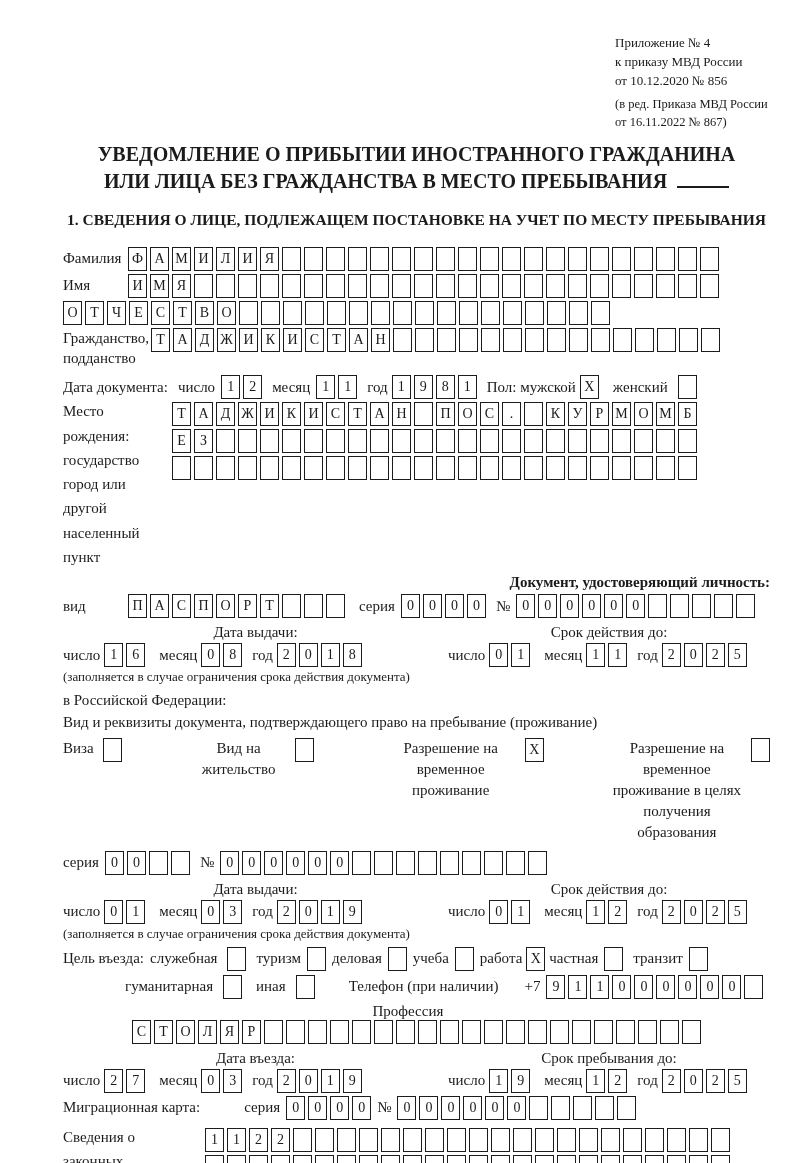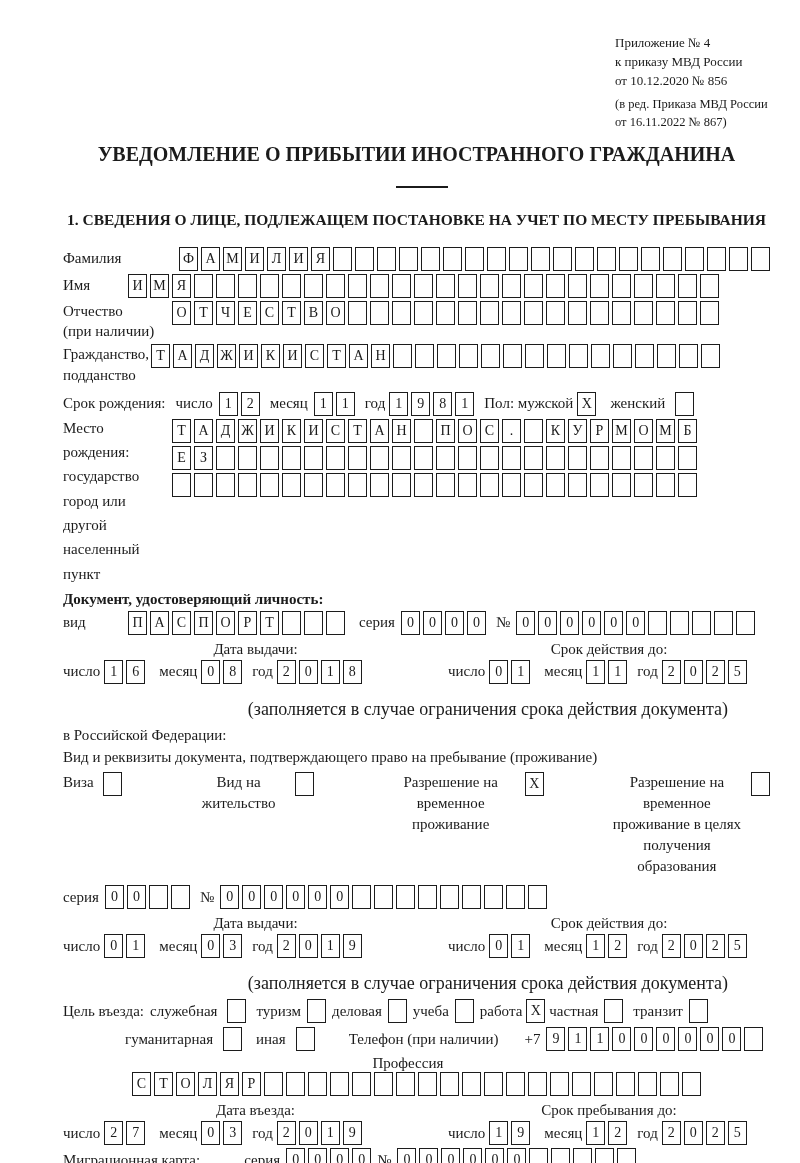--- a/index.html
+++ b/index.html
@@ -28,27 +28,27 @@
   .lbl2{line-height:1.35;}
   .bxs{display:inline-flex;gap:3px;flex:0 0 auto;}
   .bx{
     flex:0 0 auto;box-sizing:border-box;
     width:19px;height:24px;border:1.6px solid #1c1c1c;
     display:flex;align-items:center;justify-content:center;
     font-size:14px;line-height:1;background:#fff;
   }
   .w65{width:65px;} .w109{width:109px;} .w88{width:88px;}
   .ml6{margin-left:6px;} .ml10{margin-left:10px;} .ml14{margin-left:14px;} .ml4{margin-left:4px;}
-  .center-b{font-weight:bold;text-align:left;margin-top:5px;}
+  .center-b{font-weight:bold;text-align:right;margin-top:5px;}
   .cols{display:flex;margin-top:2px;}
   .col-l{flex:0 0 385px;}
   .col-r{flex:1 1 auto;}
   .dg-title{text-align:center;margin-top:4px;}
   .dg{display:flex;align-items:center;gap:4px;margin-top:2px;}
-  .note-r{text-align:right;padding-right:42px;font-size:18px;margin-top:15px;}
+  .note-r{text-align:left;padding-right:42px;font-size:13px;margin-top:2px;}
   .para{margin-top:5px;line-height:1.45;}
   .permit-row{display:flex;align-items:flex-start;margin-top:4px;gap:48px;}
   .pt{display:flex;align-items:flex-start;gap:9px;}
   .pt-lbl{text-align:center;line-height:1.4;}
   .grid-block{display:flex;align-items:flex-start;}
   .grid-lines{line-height:1.62;}
   .grid-rows .bxs{display:flex;margin-top:3px;}
   .nw{white-space:nowrap;}
 </style>
 </head>
@@ -60,26 +60,26 @@
     <div>Приложение № 4</div>
     <div>к приказу МВД России</div>
     <div>от 10.12.2020 № 856</div>
     <div class="annex-note gap">(в ред. Приказа МВД России</div>
     <div class="annex-note">от 16.11.2022 № 867)</div>
   </div>
 
 
   <div class="title">
     <div>УВЕДОМЛЕНИЕ О ПРИБЫТИИ ИНОСТРАННОГО ГРАЖДАНИНА</div>
-    <div><span class="blank"></span></div>
+    <div><span>ИЛИ ЛИЦА БЕЗ ГРАЖДАНСТВА В МЕСТО ПРЕБЫВАНИЯ</span><span class="blank"></span></div>
   </div>
 
   <div class="sect">1. СВЕДЕНИЯ О ЛИЦЕ, ПОДЛЕЖАЩЕМ ПОСТАНОВКЕ НА УЧЕТ ПО МЕСТУ ПРЕБЫВАНИЯ</div>
 
-  <div class="row" style="margin-top:18px;justify-content:space-between;">
+  <div class="row" style="margin-top:18px;">
     <span class="lbl w65">Фамилия</span>
     <span class="bxs">
         <span class="bx">Ф</span>
         <span class="bx">А</span>
         <span class="bx">М</span>
         <span class="bx">И</span>
         <span class="bx">Л</span>
         <span class="bx">И</span>
         <span class="bx">Я</span>
         <span class="bx"></span>
@@ -132,21 +132,20 @@
         <span class="bx"></span>
         <span class="bx"></span>
         <span class="bx"></span>
         <span class="bx"></span>
         <span class="bx"></span>
         <span class="bx"></span>
       </span>
   </div>
 
   <div class="row start">
-    <span class="lbl w109 lbl2"><span>Отчество</span><br><span>(при наличии)</span></span>
     <span class="bxs">
         <span class="bx">О</span>
         <span class="bx">Т</span>
         <span class="bx">Ч</span>
         <span class="bx">Е</span>
         <span class="bx">С</span>
         <span class="bx">Т</span>
         <span class="bx">В</span>
         <span class="bx">О</span>
         <span class="bx"></span>
@@ -195,21 +194,21 @@
         <span class="bx"></span>
         <span class="bx"></span>
         <span class="bx"></span>
         <span class="bx"></span>
         <span class="bx"></span>
         <span class="bx"></span>
       </span>
   </div>
 
   <div class="row" style="margin-top:7px;">
-    <span class="lbl">Срок рождения:</span>
+    <span class="lbl">Дата документа:</span>
     <span class="lbl ml10">число</span>
     <span class="bxs ml6">
         <span class="bx">1</span>
         <span class="bx">2</span>
       </span>
     <span class="lbl ml10">месяц</span>
     <span class="bxs ml6">
         <span class="bx">1</span>
         <span class="bx">1</span>
       </span>

